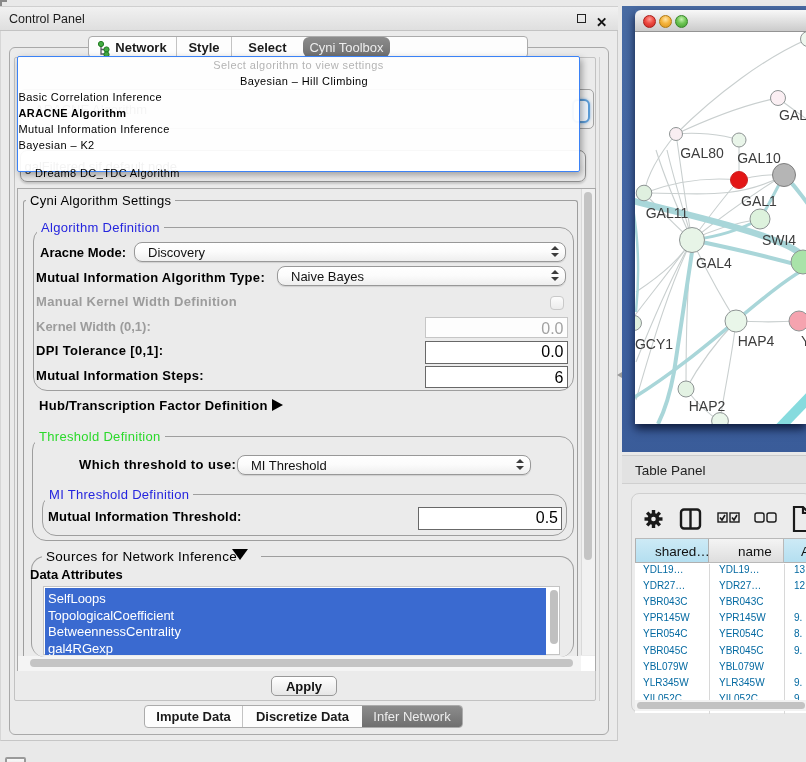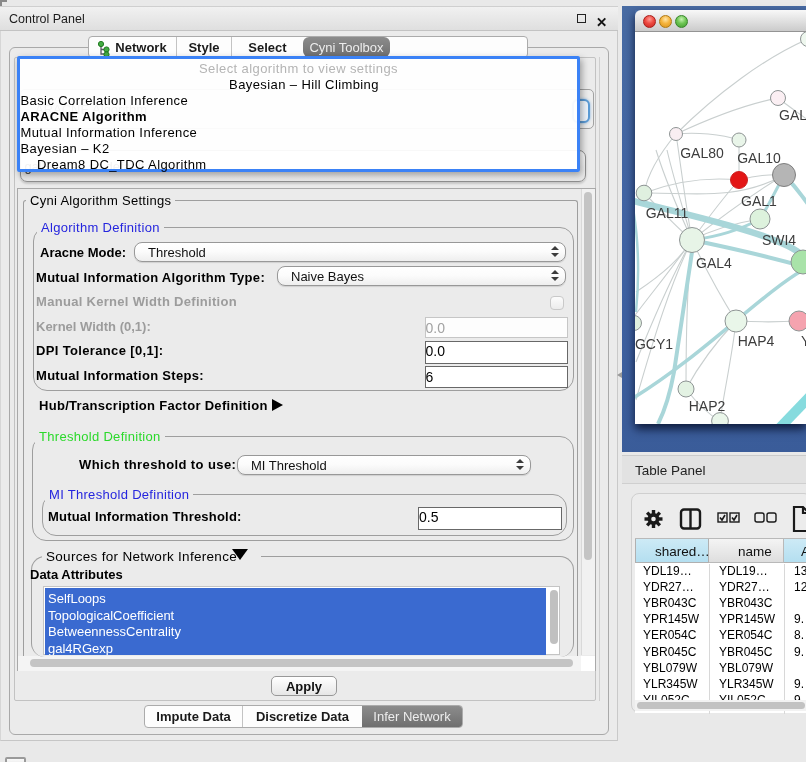--- a/index.html
+++ b/index.html
@@ -8,21 +8,21 @@
 .abs { position:absolute; }
 .lb { position:absolute; font-weight:bold; font-size:13px; color:#000; white-space:nowrap; }
 .lb.dis { color:#9c9c9c; }
 .grp { position:absolute; border:1px solid #9e9e9e; border-radius:14px; }
 .grp > span { position:absolute; top:-8px; background:#ebebeb; padding:0 4px; font-size:13px; letter-spacing:0.3px; white-space:nowrap; }
 .combo { position:absolute; height:20.5px; border:1px solid #989898; border-radius:8px; background:linear-gradient(#ffffff 0%,#fbfbfb 50%,#eeeeee 100%); box-shadow:0 1px 1px rgba(0,0,0,0.12); }
 .combo .txt { position:absolute; left:13px; top:2.5px; font-size:13px; color:#111; }
 .stp { position:absolute; right:5px; top:50%; margin-top:-5.5px; width:9px; height:11px; }
 .stp:before { content:""; position:absolute; left:0; top:0; border:4.5px solid transparent; border-bottom:4.5px solid #3c3c3c; border-top:none; }
 .stp:after { content:""; position:absolute; left:0; bottom:0; border:4.5px solid transparent; border-top:4.5px solid #3c3c3c; border-bottom:none; }
-.field { position:absolute; background:#fff; border:1px solid #686868; font-size:14px; color:#000; padding:1.5px 3px 0 0; }
+.field { position:absolute; background:#fff; border:1px solid #686868; font-size:16px; color:#000; text-align:right; padding:1.5px 3px 0 0; }
 .field.dis { border:1px solid #c6c6c6; background:#fdfdfd; color:#a2a2a2; }
 </style>
 </head>
 <body>
 
 <div class="abs" style="left:0; top:0; width:7px; height:6px; border-left:2px solid #8a8a8a; border-top:2px solid #8a8a8a;"></div>
 <div class="abs" style="left:0; top:6px; width:618px; height:735px; background:#ebebeb; border-left:1px solid #d6d6d6; border-right:1px solid #c9c9c9; border-bottom:1px solid #c6c6c6;"></div>
 
 <div class="abs" style="left:0; top:6px; width:618px; height:25px; background:linear-gradient(#f1f1f1,#dfdfdf); border-top:1px solid #cfcfcf; border-bottom:1px solid #c3c3c3;">
   <div class="abs" style="left:9px; top:5px; font-size:12.5px; color:#1c1c1c;">Control Panel</div>
@@ -68,21 +68,21 @@
 
 <div class="grp" style="left:23px; top:200px; width:555px; height:456px; border-bottom:none; border-radius:3px 3px 0 0;">
   <span style="left:2px;">Cyni Algorithm Settings</span>
 </div>
 
 <div class="grp" style="left:33px; top:227px; width:541px; height:164px;">
   <span style="left:3px; color:#2525de;">Algorithm Definition</span>
 </div>
 <div class="lb" style="left:40px; top:245px;">Aracne Mode:</div>
 <div class="combo" style="left:134px; top:241.5px; width:432px;">
-    <span class="txt">Threshold</span>
+    <span class="txt">Discovery</span>
     <span class="stp"></span>
   </div>
 <div class="lb" style="left:36px; top:269.5px; letter-spacing:0.3px;">Mutual Information Algorithm Type:</div>
 <div class="combo" style="left:277px; top:265.5px; width:289px;">
     <span class="txt">Naive Bayes</span>
     <span class="stp"></span>
   </div>
 <div class="lb dis" style="left:36px; top:293.5px; letter-spacing:0.3px;">Manual Kernel Width Definition</div>
 <div class="abs" style="left:550px; top:296px; width:14px; height:13.5px; background:linear-gradient(#fcfcfc,#ececec); border:1px solid #c9c9c9; border-radius:4px;"></div>
 <div class="lb dis" style="left:36px; top:319px;">Kernel Width (0,1):</div>
@@ -125,28 +125,28 @@
 <div class="abs" style="left:549.5px; top:589.5px; width:8.5px; height:54px; background:#c0c0c0; border-radius:4.5px;"></div>
 
 <div class="abs" style="left:271px; top:676px; width:66px; height:19.5px; background:linear-gradient(#ffffff,#e6e6e6); border:1px solid #989898; border-radius:5px; text-align:center; font-size:13px; font-weight:bold; color:#111; padding-top:1.5px;">Apply</div>
 
 <div class="abs" style="left:144px; top:705px; width:319px; height:23px; background:#fdfdfd; border:1px solid #ababab; border-radius:4px; display:flex; font-size:13px; font-weight:bold; color:#1a1a1a;">
   <div style="width:98px; display:flex; align-items:center; justify-content:center; border-right:1px solid #c3c3c3;">Impute Data</div>
   <div style="width:119px; display:flex; align-items:center; justify-content:center;">Discretize Data</div>
   <div style="flex:1; display:flex; align-items:center; justify-content:center; background:linear-gradient(#8c8c8c,#6f6f6f); color:#ededed; border-radius:0 3px 3px 0; font-weight:normal;">Infer Network</div>
 </div>
 
-<div class="abs" style="left:17px; top:56px; width:563px; height:116px; background:rgba(255,255,255,0.94); border:3px solid #3b82f6; border-radius:2px; box-shadow:2px 3px 7px rgba(0,0,0,0.35); font-size:13px; color:#000; letter-spacing:0.4px;">
+<div class="abs" style="left:17px; top:56px; width:563px; height:116px; background:rgba(255,255,255,0.94); border:1px solid #3b82f6; border-radius:2px; box-shadow:2px 3px 7px rgba(0,0,0,0.35); font-size:11px; color:#000; letter-spacing:0.4px;">
   <div style="text-align:center; color:#b4b4b4; padding-top:2px; height:18px;">Select algorithm to view settings</div>
   <div style="padding-left:11px; height:16px;text-align:center;">Bayesian – Hill Climbing</div>
   <div style="padding-left:0.5px; height:16px;">Basic Correlation Inference</div>
   <div style="padding-left:0.5px; height:16px; font-weight:bold;">ARACNE Algorithm</div>
   <div style="padding-left:0.5px; height:16px;">Mutual Information Inference</div>
   <div style="padding-left:0.5px; height:16px;">Bayesian – K2</div>
-  <div style="padding-left:17px; height:16px;">Dream8 DC_TDC Algorithm</div>
+  <div style="padding-left:17px; height:16px;margin-top:12px;">Dream8 DC_TDC Algorithm</div>
 </div>
 
 <div class="abs" style="left:617px; top:372px; width:5px; height:6px; background:#9a9a9a; clip-path:polygon(100% 0, 100% 100%, 0 50%);"></div>
 
 <div class="abs" style="left:5px; top:757px; width:21px; height:12px; border:2px solid #9a9a9a; background:linear-gradient(#fafafa,#e0e0e0); border-radius:2px;"></div>
 
 <div class="abs" style="left:622px; top:6px; width:184px; height:446px; background:linear-gradient(178deg,#486ba3 0%,#4063a4 55%,#3a5c99 100%);"></div>
 
 <div class="abs" style="left:635px; top:10px; width:171px; height:414px; box-shadow:0 5px 9px rgba(3,10,35,0.8);"></div>
 <div class="abs" style="left:635px; top:10px; width:171px; height:22px; background:linear-gradient(#f8f8f8,#cbcbcb); border-bottom:1px solid #949494; border-radius:6px 0 0 0;">
@@ -269,21 +269,21 @@
 
 <div class="abs" style="left:635px; top:538px; width:171px; height:24px; font-size:13.5px; color:#111; border-top:1px solid #b9b9b9;">
   <div class="abs" style="left:0; top:0; width:74px; height:24px; background:linear-gradient(#cdeaf6,#b4dff0); border:1px solid #b0b0b0; border-top:none;"></div>
   <div class="abs" style="left:74px; top:0; width:75px; height:24px; background:linear-gradient(#f4f4f4,#dedede); border:1px solid #b9b9b9; border-top:none; border-left:none;"></div>
   <div class="abs" style="left:149px; top:0; width:22px; height:24px; background:linear-gradient(#cdeaf6,#b4dff0); border-bottom:1px solid #b0b0b0;"></div>
   <span class="abs" style="left:20px; top:5px;">shared…</span>
   <span class="abs" style="left:103px; top:5px;">name</span>
   <span class="abs" style="left:166px; top:5px;">A</span>
 </div>
 
-<div class="abs" style="left:635px; top:563.5px; width:171px; height:150px; font-size:12px; color:#000000; overflow:hidden;padding-left:27px;">
+<div class="abs" style="left:635px; top:563.5px; width:171px; height:150px; font-size:10px; color:#0369a1; overflow:hidden;padding-left:27px;">
   <div class="abs" style="left:74px; top:0; width:1px; height:150px; background:#d8d8d8;"></div>
   <div class="abs" style="left:149px; top:0; width:1px; height:150px; background:#d8d8d8;"></div>
   <div class="abs" style="top:0.0px; left:0; width:171px; height:16.2px;">
       <span class="abs" style="left:8px;">YDL19…</span>
       <span class="abs" style="left:84px;">YDL19…</span>
       <span class="abs" style="left:159px;">13</span>
     </div>
   <div class="abs" style="top:16.2px; left:0; width:171px; height:16.2px;">
       <span class="abs" style="left:8px;">YDR27…</span>
       <span class="abs" style="left:84px;">YDR27…</span>

